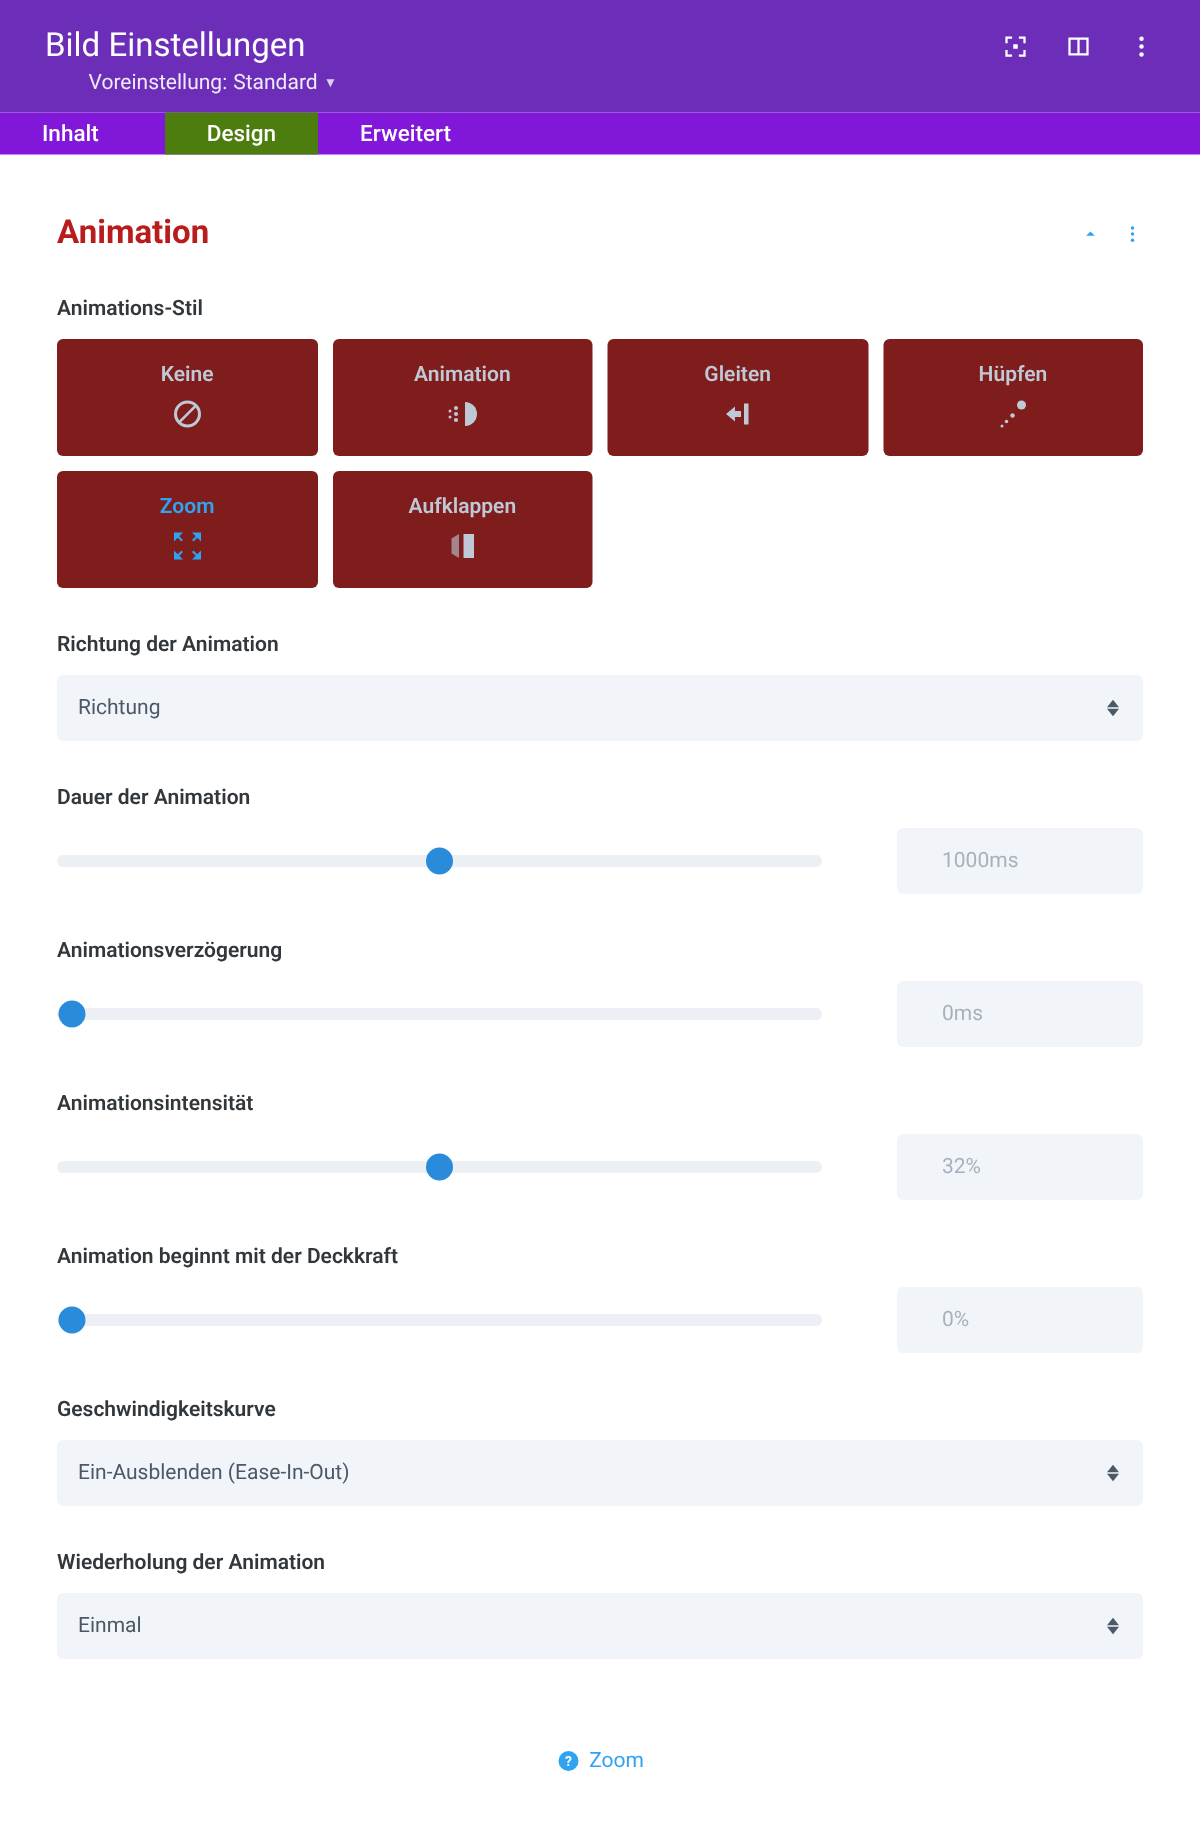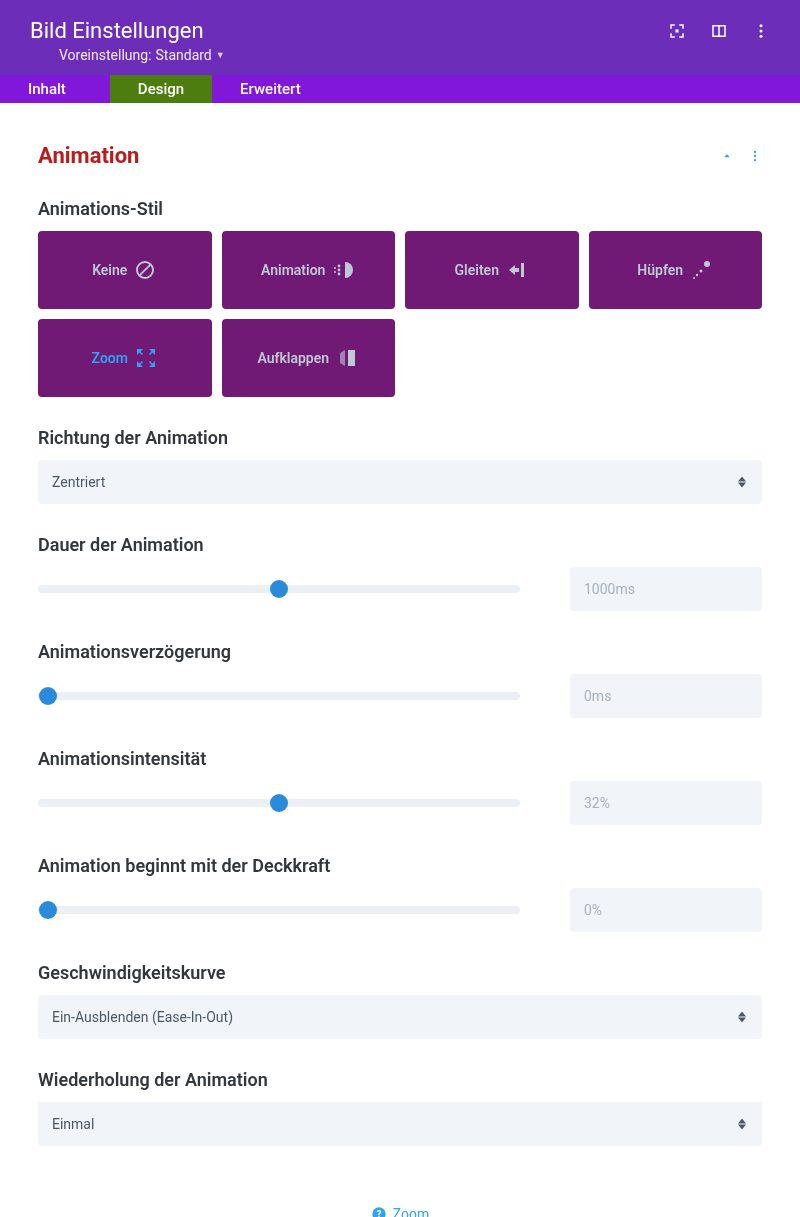--- a/index.html
+++ b/index.html
@@ -20,41 +20,41 @@
   .tab { padding:5px 28px; font-size:15px; font-weight:500; cursor:pointer; }
   .tab.active { background:#4d7c0f;margin-left:16px; }
 
   
   .content { flex:1; padding:40px 38px 60px; }
   .section-head { display:flex; align-items:center; justify-content:space-between; }
   .section-title { font-size:22px; font-weight:700; color:#b91c1c; }
   .section-actions { display:flex; gap:14px; align-items:center; color:#2ea3f2; }
   .section-actions svg { width:14px; height:14px; fill:#2ea3f2; cursor:pointer; }
 
-  .field-label { font-size:18px; font-weight:600; color:#32373c; margin-top:30px; margin-bottom:12px; }
+  .field-label { font-size:14px; font-weight:600; color:#32373c; margin-top:30px; margin-bottom:12px; }
 
   
   .style-grid { display:grid; grid-template-columns:repeat(4,1fr); gap:10px; }
-  .style-card { background:#701a75; border-radius:4px; height:78px; display:flex; flex-direction:row; align-items:center; justify-content:center; gap:6px; cursor:pointer; color:#bec9d5; font-weight:600; font-size:14px; }
+  .style-card { background:#7f1d1d; border-radius:4px; height:78px; display:flex; flex-direction:column; align-items:center; justify-content:center; gap:6px; cursor:pointer; color:#bec9d5; font-weight:600; font-size:14px; }
   .style-card.selected { color:#2ea3f2; }
   .style-card svg { width:24px; height:24px; fill:currentColor; }
 
   
   .select { position:relative; background:#f1f5f9; border-radius:4px; height:44px; display:flex; align-items:center; padding:0 14px; font-size:14px; color:#4c5866; cursor:pointer; }
   .select .sort-icon { position:absolute; right:14px; top:50%; transform:translateY(-50%); width:12px; display:flex; flex-direction:column; align-items:center; gap:1px; }
   .select .sort-icon span { width:0; height:0; border-left:4px solid transparent; border-right:4px solid transparent; }
   .select .sort-icon .up { border-bottom:5px solid #4c5866; }
   .select .sort-icon .down { border-top:5px solid #4c5866; }
 
   
   .slider-row { display:flex; align-items:center; gap:50px; }
   .slider-wrap { flex:1; position:relative; padding:8px 0; }
   .slider-track { width:100%; height:8px; background:#eceff3; border-radius:4px; position:relative; }
   .slider-thumb { position:absolute; top:50%; transform:translate(-50%,-50%); width:18px; height:18px; background:#2a8bdb; border-radius:50%; cursor:pointer; }
-  .slider-val { width:192px; height:44px; background:#f1f5f9; border-radius:4px; display:flex; align-items:center; padding:0 14px; font-size:14px; color:#a7b1bd; }
+  .slider-val { width:164px; height:44px; background:#f1f5f9; border-radius:4px; display:flex; align-items:center; padding:0 30px; font-size:14px; color:#a7b1bd; }
 
   
   .help { text-align:center; margin-top:60px; color:#2ea3f2; font-size:14px; display:flex; align-items:center; justify-content:center; gap:6px; }
   .help svg { width:16px; height:16px; fill:#2ea3f2; }
 </style>
 </head>
 <body>
 
 <div class="window">
 
@@ -151,21 +151,21 @@
         <span>Aufklappen</span>
         <svg viewBox="0 0 24 24">
             <path d="M13 4h7v16h-7V4z"></path>
             <path d="M10 4v16l-5-3V7l5-3z" opacity=".6"></path>
           </svg>
       </div>
     </div>
 
     <div class="field-label">Richtung der Animation</div>
     <div class="select">
-      <span>Zentriert</span>
+      <span>Richtung</span>
       <span class="sort-icon">
           <span class="up"></span>
           <span class="down"></span>
         </span>
     </div>
 
     <div class="field-label">Dauer der Animation</div>
     <div class="slider-row">
       <div class="slider-wrap">
         <div class="slider-track">

